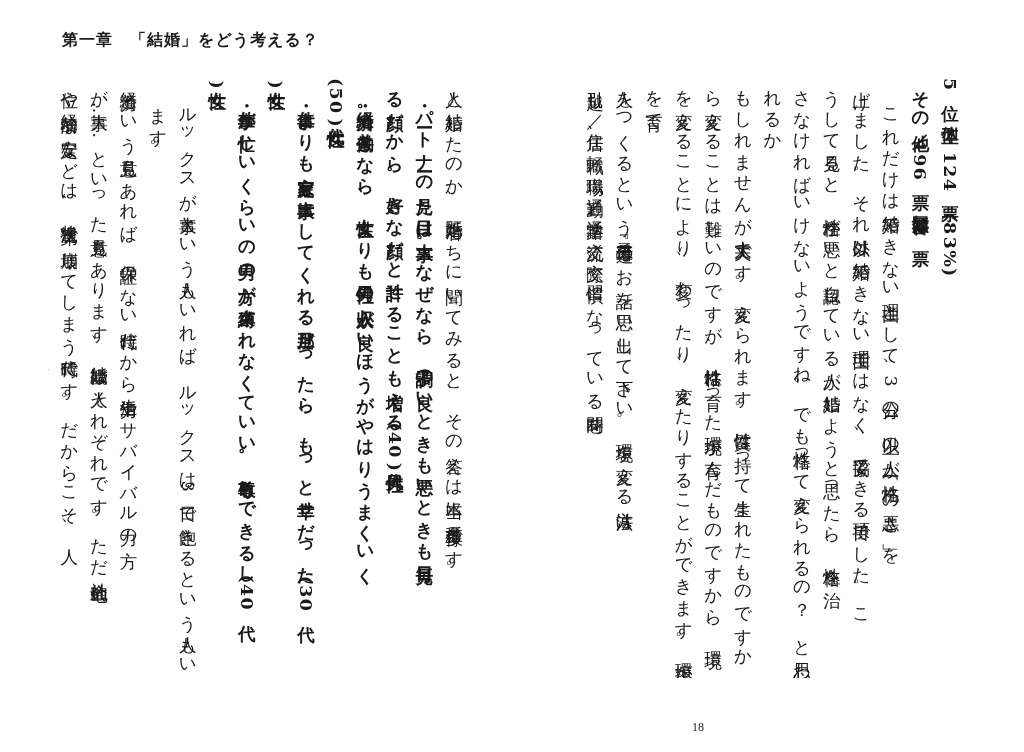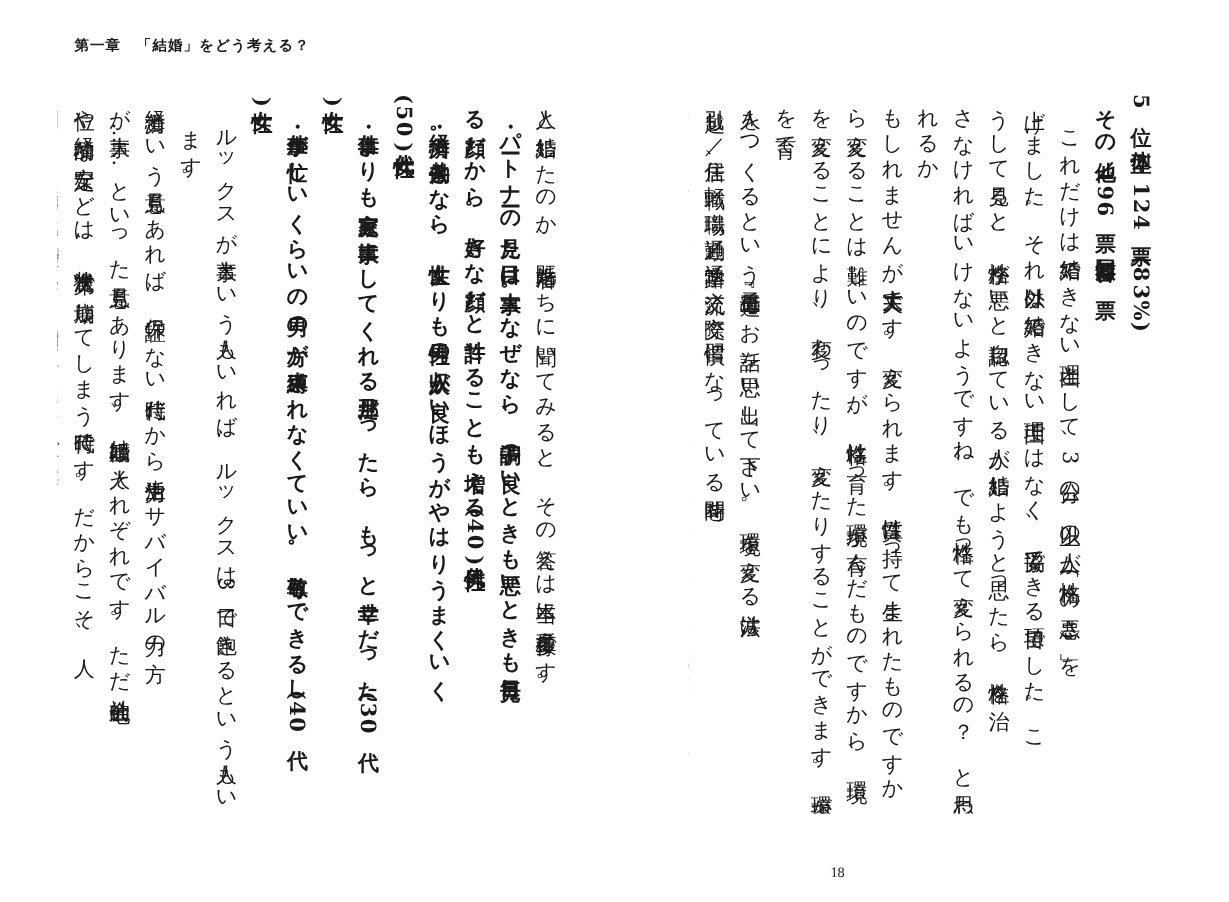--- a/index.html
+++ b/index.html
@@ -1,18 +1,18 @@
 <!DOCTYPE html>
 <html><head>
 <meta charset="utf-8">
 <style>
   html, body { margin: 0; padding: 0; background: #ffffff; }
   body { width: 1024px; height: 752px; position: relative; overflow: hidden;
          font-family: "DejaVu Serif", "Liberation Serif", serif; color: #1a1a1a; }
-  .running-head { position: absolute; left: 62px; top: 30px; font-size: 12px;
+  .running-head { position: absolute; left: 62px; top: 30px; font-size: 16px;
                   font-weight: bold; font-family: "DejaVu Sans", sans-serif; letter-spacing: 1px; }
   .page { position: absolute; top: 78px; height: 600px; }
   .page-right { left: 574px; width: 390px; }
   .page-left { left: 48px; width: 420px; }
   .vtext { writing-mode: vertical-rl; -webkit-writing-mode: vertical-rl; height: 600px;
            font-size: 17.5px; line-height: 29.6px; letter-spacing: 1.3px; white-space: pre-wrap;
            width: 100%; overflow: hidden; }
   .vline { display: block; }
   .bold { font-weight: bold; }
   .indent1 { padding-top: 1.05em; }

